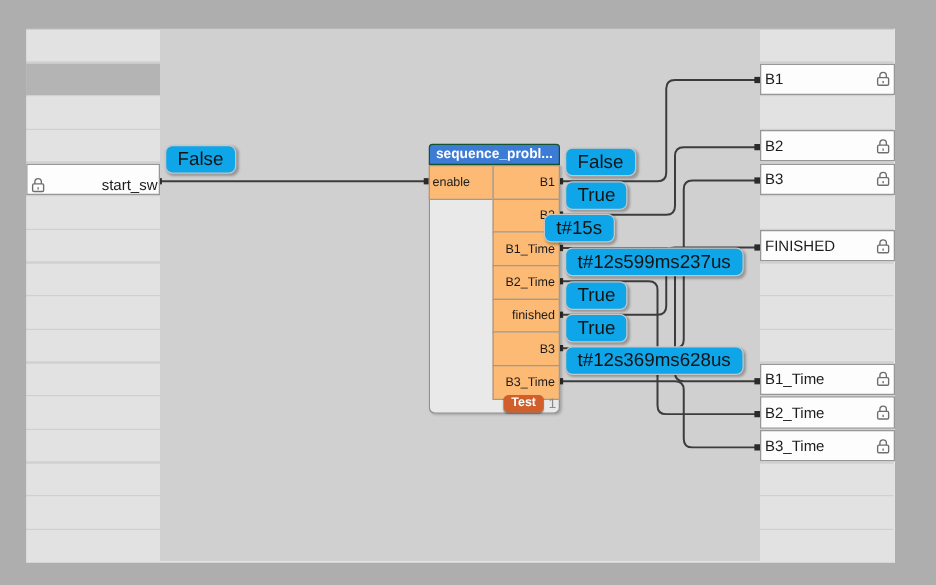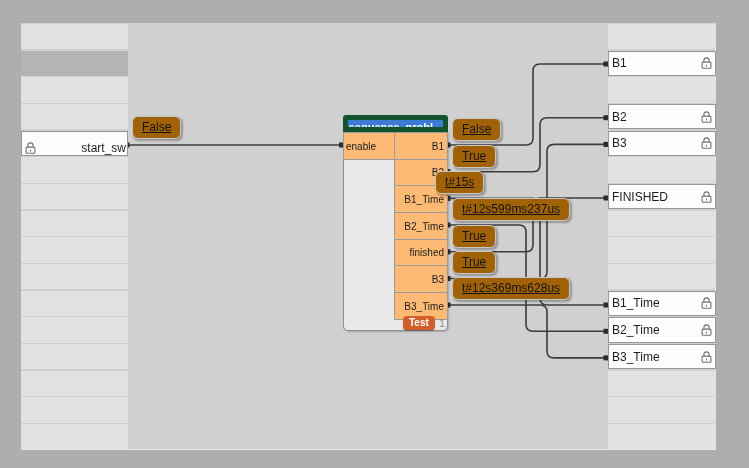--- a/index.html
+++ b/index.html
@@ -26,21 +26,21 @@
   .varbox.right-side .lbl { text-align:left; padding-left:3px; }
   .varbox.left-side { left:0; width:107px;align-items:flex-end; }
   .varbox.left-side .lbl { text-align:right; padding-right:1px; }
   .lockwrap { width:17px; display:flex; justify-content:center; align-items:center; flex:0 0 auto; }
   #wires { position:absolute; left:0; top:0; z-index:3; }
   #block {
     position:absolute; left:322px; top:92px; width:105px; height:216px; z-index:5;
   }
   #block-header {
     position:absolute; left:0; top:0; right:0; height:17px;
-    background:#3c7bd6; border:5px solid #14532d; border-radius:3px 3px 0 0;
+    background:#3c7bd6; border:1px solid #14532d; border-radius:3px 3px 0 0;
     color:#ffffff; font-size:11px; font-weight:bold; line-height:15px;
     text-align:center; white-space:nowrap; overflow:hidden;
   }
   #block-body {
     position:absolute; left:0; top:17px; right:0; bottom:0;
     background:#e9e9e9; border:1px solid #8f8f8f; border-top:none;
     border-radius:0 0 5px 5px;
     box-shadow:1px 1px 2px rgba(0,0,0,0.2);
   }
   .blockcell {
@@ -54,23 +54,23 @@
     position:absolute; left:36px; top:201px; height:14px;
     background:#d05f2b; border-radius:4px; padding:0 6px;
     color:#ffffff; font-size:10px; font-weight:bold; line-height:13px;
     box-shadow:0 1px 1px rgba(0,0,0,0.35); z-index:6;
   }
   #instance-count {
     position:absolute; right:3px; top:202px; font-size:11px; color:#8a8a8a; z-index:6;
   }
   .vbadge {
     position:absolute; height:23px; line-height:21px; padding:0 9px;
-    background:#a16207; border:1px solid #c6c6c6; border-radius:6px;
-    font-size:12px; color:#141414; white-space:nowrap;
-    box-shadow:1.5px 1.5px 2px rgba(0,0,0,0.28); z-index:7;text-decoration:underline;
+    background:#0ea5e9; border:1px solid #c6c6c6; border-radius:6px;
+    font-size:15px; color:#141414; white-space:nowrap;
+    box-shadow:1.5px 1.5px 2px rgba(0,0,0,0.28); z-index:7;
   }
 </style>
 </head>
 <body>
 
 <div id="app" style="background: rgb(174, 174, 174);">
   <div id="canvas" style="background: rgb(208, 208, 208);">
 
     <div id="left-rows">
         <div class="gridrow" style="left: 0px; width: 107px; top: 1px;"></div>

